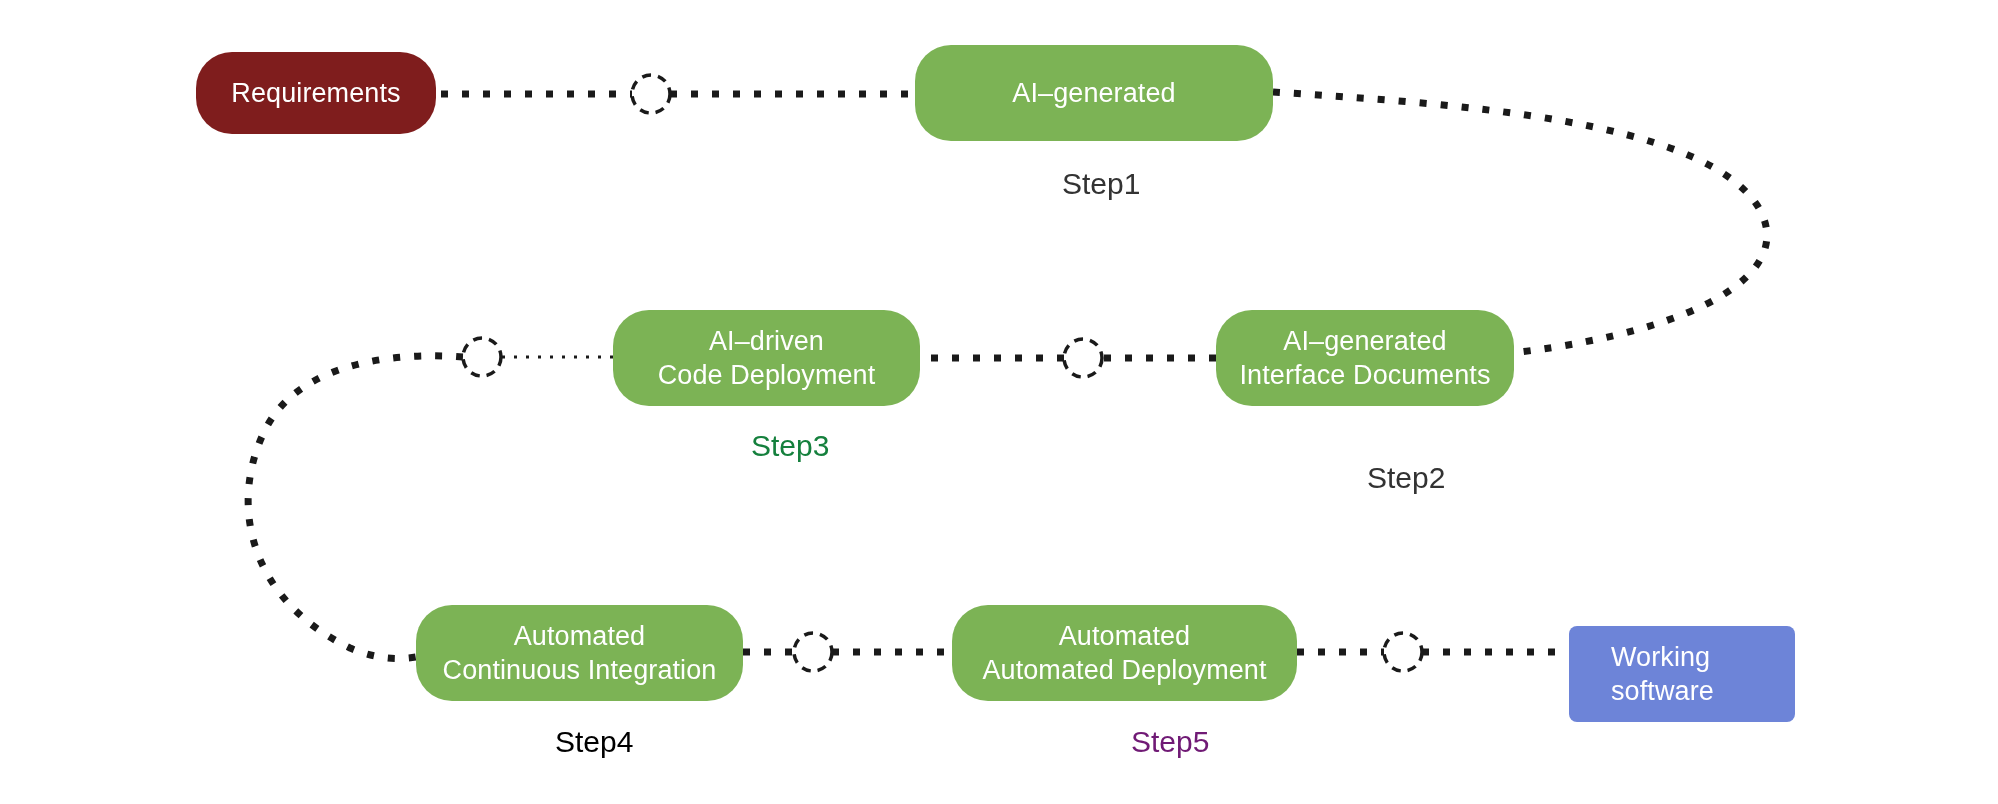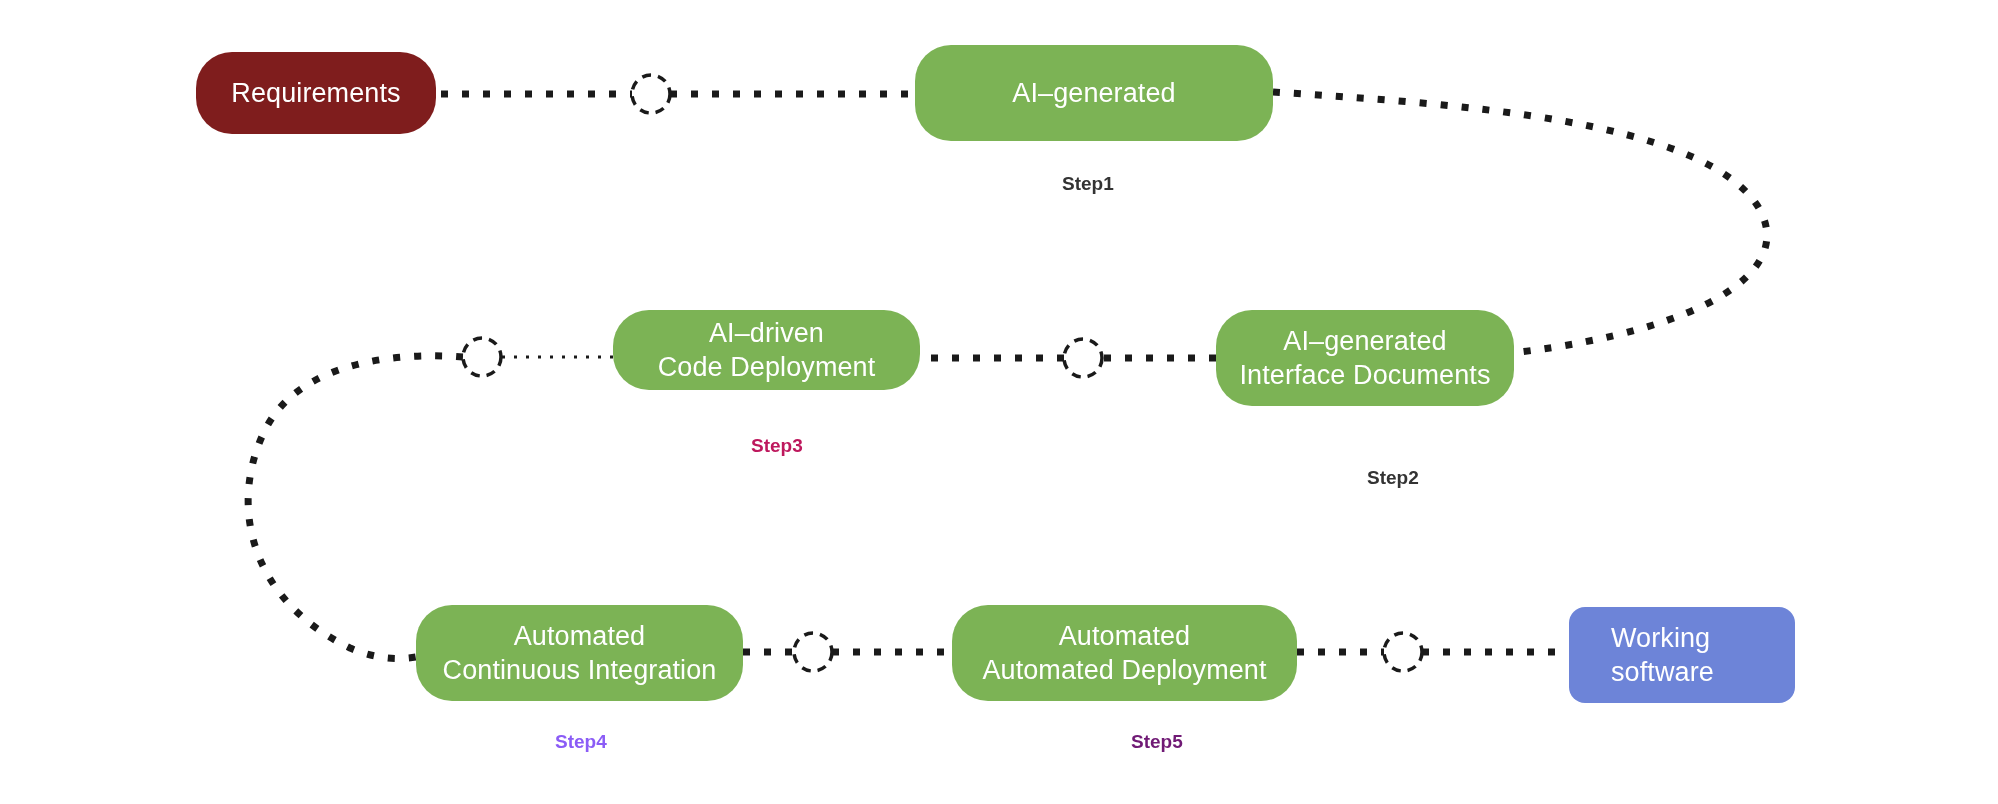--- a/index.html
+++ b/index.html
@@ -47,25 +47,24 @@
     align-items: flex-start;
     text-align: left;
     padding-left: 42px;
   }
   .node .line {
     display: block;
   }
   .step-label {
     position: absolute;
     color: #333333;
-    font-size: 19px;
+    font-size: 30px;
     line-height: 34px;
     white-space: nowrap;
     text-align: center;
-    font-weight: bold;
   }
 </style>
 </head>
 <body style="background: rgb(255, 255, 255);">
 
 <div id="canvas" style="background: rgb(255, 255, 255);">
 
   <svg id="wires" viewBox="0 0 1998 804" width="1998" height="804" xmlns="http://www.w3.org/2000/svg">
 
     <path d="M 441 94 L 632 94" fill="none" stroke="#1a1a1a" stroke-width="7" stroke-linecap="butt" stroke-dasharray="7 14"></path>
@@ -93,44 +92,44 @@
   </svg>
 
   <div class="node" id="node-requirements" style="left: 196px; top: 52px; width: 240px; height: 82px; background: #7f1d1d; border-radius: 36px;">
     <span class="line">Requirements</span>
   </div>
 
   <div class="node" id="node-ai-generated-requirement-documents" style="left: 915px; top: 45px; width: 358px; height: 96px; background: rgb(124, 179, 85); border-radius: 36px;">
     <span class="line">AI–generated</span>
   </div>
 
-  <div class="node" id="node-ai-driven-code-development" style="left: 613px; top: 310px; width: 307px; height: 80px; background: rgb(124, 179, 85); border-radius: 36px;">
+  <div class="node" id="node-ai-driven-code-development" style="left: 613px; top: 310px; width: 307px; height: 96px; background: rgb(124, 179, 85); border-radius: 36px;">
     <span class="line">AI–driven</span>
     <span class="line">Code Deployment</span>
   </div>
 
   <div class="node" id="node-ai-generated-interface-documents" style="left: 1216px; top: 310px; width: 298px; height: 96px; background: rgb(124, 179, 85); border-radius: 36px;">
     <span class="line">AI–generated</span>
     <span class="line">Interface Documents</span>
   </div>
 
   <div class="node" id="node-automated-continuous-integration" style="left: 416px; top: 605px; width: 327px; height: 96px; background: rgb(124, 179, 85); border-radius: 36px;">
     <span class="line">Automated</span>
     <span class="line">Continuous Integration</span>
   </div>
 
   <div class="node" id="node-automated-continuous-deployment" style="left: 952px; top: 605px; width: 345px; height: 96px; background: rgb(124, 179, 85); border-radius: 36px;">
     <span class="line">Automated</span>
     <span class="line">Automated Deployment</span>
   </div>
 
-  <div class="node left-align" id="node-working-software" style="left: 1569px; top: 607px; width: 226px; height: 96px; background: rgb(109, 132, 216); border-radius: 16px;">
+  <div class="node left-align" id="node-working-software" style="left: 1569px; top: 626px; width: 226px; height: 96px; background: rgb(109, 132, 216); border-radius: 8px;">
     <span class="line">Working</span>
     <span class="line">software</span>
   </div>
 
   <div class="step-label" id="label-step1" style="left: 1062px; top: 167px; color: rgb(51, 51, 51);">Step1</div>
   <div class="step-label" id="label-step2" style="left: 1367px; top: 429px; color: rgb(51, 51, 51); margin-top: 32px;">Step2</div>
-  <div class="step-label" id="label-step3" style="left: 751px; top: 429px; color: #be185d;">Step3</div>
-  <div class="step-label" id="label-step4" style="left: 555px; top: 725px; color: #8b5cf6;">Step4</div>
+  <div class="step-label" id="label-step3" style="left: 751px; top: 429px; color: #15803d;">Step3</div>
+  <div class="step-label" id="label-step4" style="left: 555px; top: 725px; color: #000000;">Step4</div>
   <div class="step-label" id="label-step5" style="left: 1131px; top: 725px; color: #701a75;">Step5</div>
 
 </div>
 
 </body></html>

